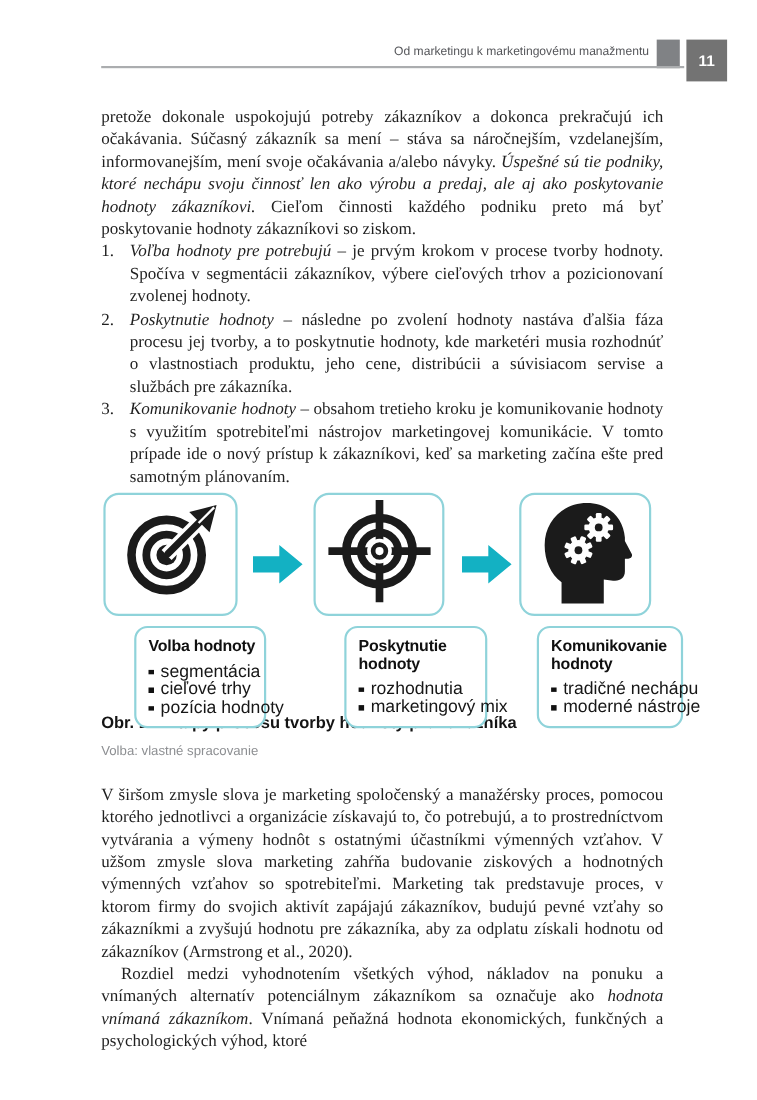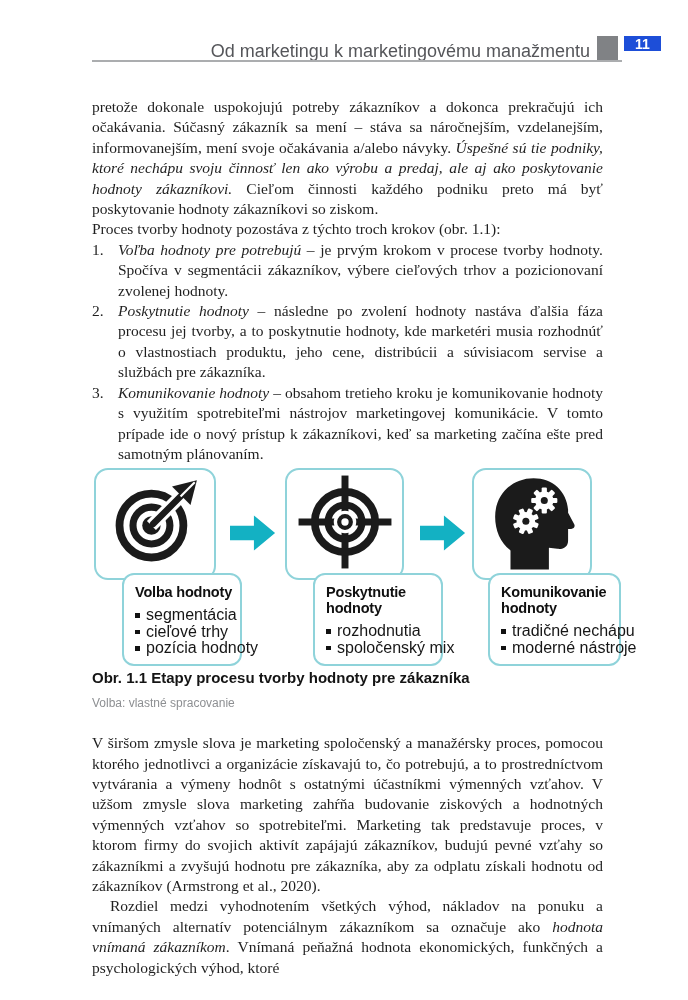--- a/index.html
+++ b/index.html
@@ -1,23 +1,23 @@
 <!DOCTYPE html>
 <html><head>
 <meta charset="utf-8">
 <style>
   html,body{margin:0;padding:0;background:#ffffff;}
   .page{position:relative;width:688px;height:1000px;background:#fff;overflow:hidden;
         font-family:"Liberation Serif",serif;color:#1f1f1f;}
 
   
   .header-title{position:absolute;top:41px;right:98px;font-family:"Liberation Sans",sans-serif;
-                font-size:18px;color:#55565a;white-space:nowrap;}
+                font-size:11px;color:#55565a;white-space:nowrap;}
   .corner-gray{position:absolute;left:597px;top:36px;width:21px;height:26px;background:#808285;}
-  .corner-teal{position:absolute;left:624px;top:36px;width:37px;height:15px;background:#1d4ed8;
+  .corner-teal{position:absolute;left:624px;top:36px;width:37px;height:38px;background:#737373;
                color:#fff;font-family:"Liberation Sans",sans-serif;font-weight:bold;font-size:14px;
                display:flex;align-items:center;justify-content:center;}
   .header-rule{position:absolute;left:92px;top:60px;width:530px;height:2px;background:#abadaf;}
 
   
   .column{position:absolute;left:92px;top:97px;width:511px;font-size:15.5px;line-height:20.4px;
           text-align:justify;}
   .column p{margin:0;}
   .it{font-style:italic;}
   .p-process{margin-top:15px;}
@@ -26,21 +26,21 @@
 
   
   .diagram{position:relative;margin-top:4px;height:200px;text-align:left;}
   .icon-box{position:absolute;border:2.5px solid #8fd3da;border-radius:14px;background:#fff;
             display:flex;align-items:center;justify-content:center;box-sizing:border-box;}
   .ib1{left:2px;top:0;width:122px;height:112px;}
   .ib2{left:193px;top:0;width:119px;height:112px;}
   .ib3{left:380px;top:0;width:120px;height:112px;}
   .flow-arrow{position:absolute;top:46px;width:46px;height:38px;}
   .fa1{left:138px;} .fa2{left:328px;}
-  .label-box{position:absolute;top:105px;border:2.5px solid #8fd3da;border-radius:12px;background:#fff;
+  .label-box{position:absolute;top:121px;border:2.5px solid #8fd3da;border-radius:12px;background:#fff;
              padding:9px 6px 4px 11px;font-family:"Liberation Sans",sans-serif;box-sizing:border-box;z-index:2;}
   .lb1{left:30px;width:120px;height:93px;}
   .lb2{left:221px;width:130px;height:93px;}
   .lb3{left:396px;width:133px;height:93px;}
   .label-title{font-weight:bold;font-size:14.5px;line-height:16px;color:#101010;letter-spacing:-0.2px;}
   .label-bullets{margin-top:7px;}
   .bullet-item{position:relative;padding-left:11px;font-size:16px;line-height:16.5px;color:#161616;white-space:nowrap;}
   .bullet-item::before{content:"";position:absolute;left:0;top:6px;width:4.5px;height:4.5px;background:#111;}
 
   
@@ -58,21 +58,20 @@
 
   <div class="header-title">Od marketingu k marketingovému manažmentu</div>
   <div class="corner-gray"></div>
   <div class="corner-teal">11</div>
   <div class="header-rule"></div>
 
   <div class="column">
 
     <p><span>pretože dokonale uspokojujú potreby zákazníkov a dokonca prekračujú ich očakávania. Súčasný zákazník sa mení – stáva sa náročnejším, vzdelanejším, informovanejším, mení svoje očakávania a/alebo návyky. </span><span class="it">Úspešné sú tie podniky, ktoré nechápu svoju činnosť len ako výrobu a predaj, ale aj ako poskytovanie hodnoty zákazníkovi.</span><span> Cieľom činnosti každého podniku preto má byť poskytovanie hodnoty zákazníkovi so ziskom.</span></p>
 
-    <p class="p-process">Proces tvorby hodnoty pozostáva z týchto troch krokov (obr. 1.1):</p>
 
     <div>
       <div class="step">
         <span class="step-num">1.</span>
         <span class="it">Voľba hodnoty pre potrebujú</span><span> – je prvým krokom v procese tvorby hodnoty. Spočíva v segmentácii zákazníkov, výbere cieľových trhov a pozicionovaní zvolenej hodnoty.</span>
       </div>
       <div class="step">
         <span class="step-num">2.</span>
         <span class="it">Poskytnutie hodnoty</span><span> – následne po zvolení hodnoty nastáva ďalšia fáza procesu jej tvorby, a to poskytnutie hodnoty, kde marketéri musia rozhodnúť o vlastnostiach produktu, jeho cene, distribúcii a súvisiacom servise a službách pre zákazníka.</span>
       </div>
@@ -165,21 +164,21 @@
           <div class="bullet-item">segmentácia</div>
           <div class="bullet-item">cieľové trhy</div>
           <div class="bullet-item">pozícia hodnoty</div>
         </div>
       </div>
 
       <div class="label-box lb2">
         <div class="label-title">Poskytnutie hodnoty</div>
         <div class="label-bullets">
           <div class="bullet-item">rozhodnutia</div>
-          <div class="bullet-item">spoločenský mix</div>
+          <div class="bullet-item">marketingový mix</div>
         </div>
       </div>
 
       <div class="label-box lb3">
         <div class="label-title">Komunikovanie hodnoty</div>
         <div class="label-bullets">
           <div class="bullet-item">tradičné nechápu</div>
           <div class="bullet-item">moderné nástroje</div>
         </div>
       </div>

